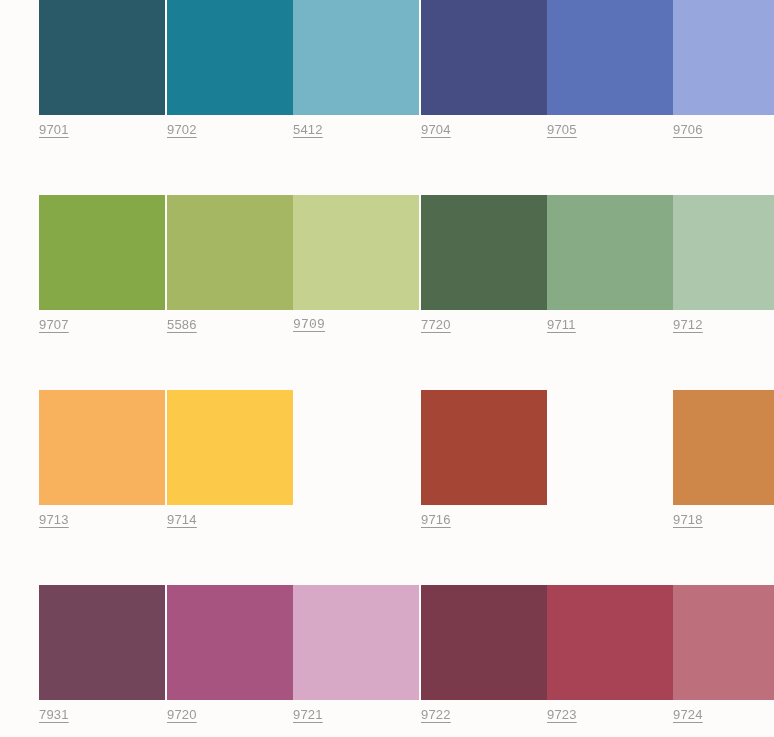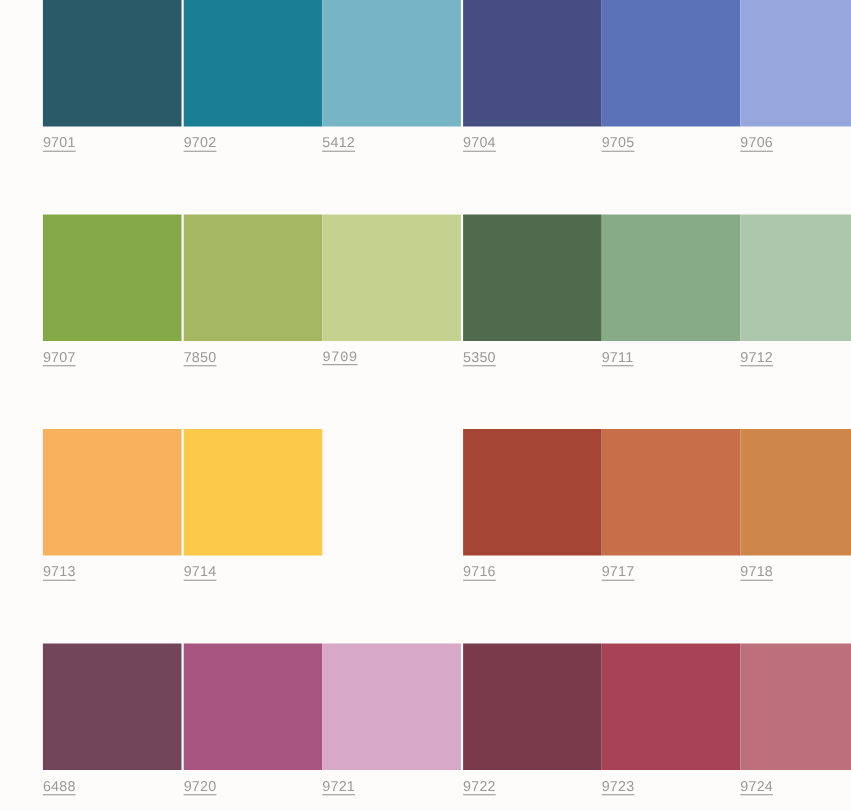--- a/index.html
+++ b/index.html
@@ -62,34 +62,33 @@
     <div class="swatch-row" style="top: 0px;">
       <div class="swatch-cell" style="left: 8px;"><div class="swatch-chip" title="#2a5a67" style="background: rgb(42, 90, 103);"></div><a class="swatch-label">9701</a></div>
       <div class="swatch-cell" style="left: 136px;"><div class="swatch-chip" title="#1a7f95" style="background: rgb(26, 127, 149);"></div><a class="swatch-label">9702</a></div>
       <div class="swatch-cell" style="left: 262px;"><div class="swatch-chip" title="#76b5c6" style="background: rgb(118, 181, 198);"></div><a class="swatch-label">5412</a></div>
       <div class="swatch-cell" style="left: 390px;"><div class="swatch-chip" title="#464d82" style="background: rgb(70, 77, 130);"></div><a class="swatch-label">9704</a></div>
       <div class="swatch-cell" style="left: 516px;"><div class="swatch-chip" title="#5c72b8" style="background: rgb(92, 114, 184);"></div><a class="swatch-label">9705</a></div>
       <div class="swatch-cell" style="left: 642px;"><div class="swatch-chip" title="#97a7dd" style="background: rgb(151, 167, 221);"></div><a class="swatch-label">9706</a></div>
     </div>
     <div class="swatch-row" style="top: 195px;">
       <div class="swatch-cell" style="left: 8px;"><div class="swatch-chip" title="#86a948" style="background: rgb(134, 169, 72);"></div><a class="swatch-label">9707</a></div>
-      <div class="swatch-cell" style="left: 136px;"><div class="swatch-chip" title="#a6b763" style="background: rgb(166, 183, 99);"></div><a class="swatch-label">7850</a></div>
+      <div class="swatch-cell" style="left: 136px;"><div class="swatch-chip" title="#a6b763" style="background: rgb(166, 183, 99);"></div><a class="swatch-label">5586</a></div>
       <div class="swatch-cell" style="left: 262px; font-family: Liberation Mono, monospace;"><div class="swatch-chip" title="#c4d18f" style="background: rgb(196, 209, 143);"></div><a class="swatch-label">9709</a></div>
-      <div class="swatch-cell" style="left: 390px;"><div class="swatch-chip" title="#4f6a4c" style="background: rgb(79, 106, 76);"></div><a class="swatch-label">5350</a></div>
+      <div class="swatch-cell" style="left: 390px;"><div class="swatch-chip" title="#4f6a4c" style="background: rgb(79, 106, 76);"></div><a class="swatch-label">7720</a></div>
       <div class="swatch-cell" style="left: 516px;"><div class="swatch-chip" title="#87ab85" style="background: rgb(135, 171, 133);"></div><a class="swatch-label">9711</a></div>
       <div class="swatch-cell" style="left: 642px;"><div class="swatch-chip" title="#adc7ac" style="background: rgb(173, 199, 172);"></div><a class="swatch-label">9712</a></div>
     </div>
     <div class="swatch-row" style="top: 390px; padding-left: 14px;">
       <div class="swatch-cell" style="left: 8px;"><div class="swatch-chip" title="#f8b15c" style="background: rgb(248, 177, 92);"></div><a class="swatch-label">9713</a></div>
       <div class="swatch-cell" style="left: 136px;"><div class="swatch-chip" title="#fdc949" style="background: rgb(253, 201, 73);"></div><a class="swatch-label">9714</a></div>
       <div class="swatch-cell" style="left: 390px;"><div class="swatch-chip" title="#a54536" style="background: rgb(165, 69, 54);"></div><a class="swatch-label">9716</a></div>
-      <div class="swatch-cell" style="left: 516px;"><div class="swatch-chip" title="#c66f48" style="background: rgb(198, 111, 72);"></div><a class="swatch-label">9717</a></div>
       <div class="swatch-cell" style="left: 642px;"><div class="swatch-chip" title="#cf8749" style="background: rgb(207, 135, 73);"></div><a class="swatch-label">9718</a></div>
     </div>
     <div class="swatch-row" style="top: 585px;">
-      <div class="swatch-cell" style="left: 8px;"><div class="swatch-chip" title="#73455a" style="background: rgb(115, 69, 90);"></div><a class="swatch-label">6488</a></div>
+      <div class="swatch-cell" style="left: 8px;"><div class="swatch-chip" title="#73455a" style="background: rgb(115, 69, 90);"></div><a class="swatch-label">7931</a></div>
       <div class="swatch-cell" style="left: 136px;"><div class="swatch-chip" title="#a75580" style="background: rgb(167, 85, 128);"></div><a class="swatch-label">9720</a></div>
       <div class="swatch-cell" style="left: 262px;"><div class="swatch-chip" title="#d7a9c6" style="background: rgb(215, 169, 198);"></div><a class="swatch-label">9721</a></div>
       <div class="swatch-cell" style="left: 390px;"><div class="swatch-chip" title="#7a3a4c" style="background: rgb(122, 58, 76);"></div><a class="swatch-label">9722</a></div>
       <div class="swatch-cell" style="left: 516px;"><div class="swatch-chip" title="#a84355" style="background: rgb(168, 67, 85);"></div><a class="swatch-label">9723</a></div>
       <div class="swatch-cell" style="left: 642px;"><div class="swatch-chip" title="#bd6f7c" style="background: rgb(189, 111, 124);"></div><a class="swatch-label">9724</a></div>
     </div>
   </div>
 
 </body></html>

